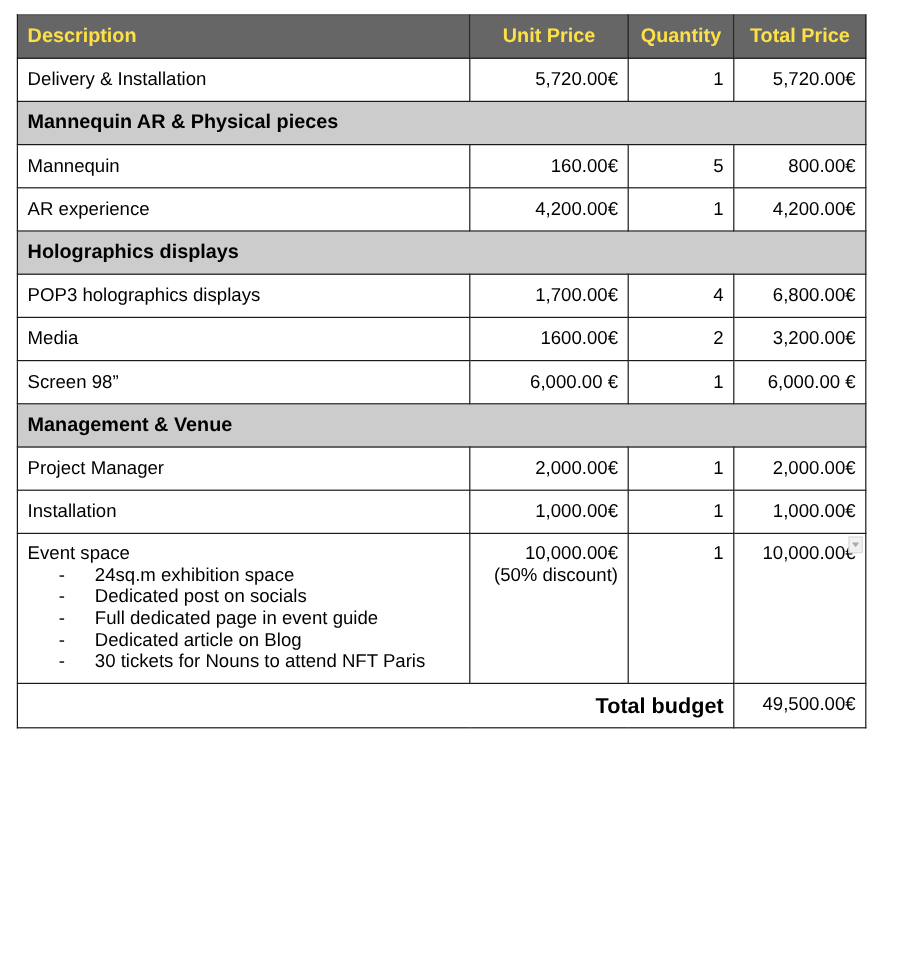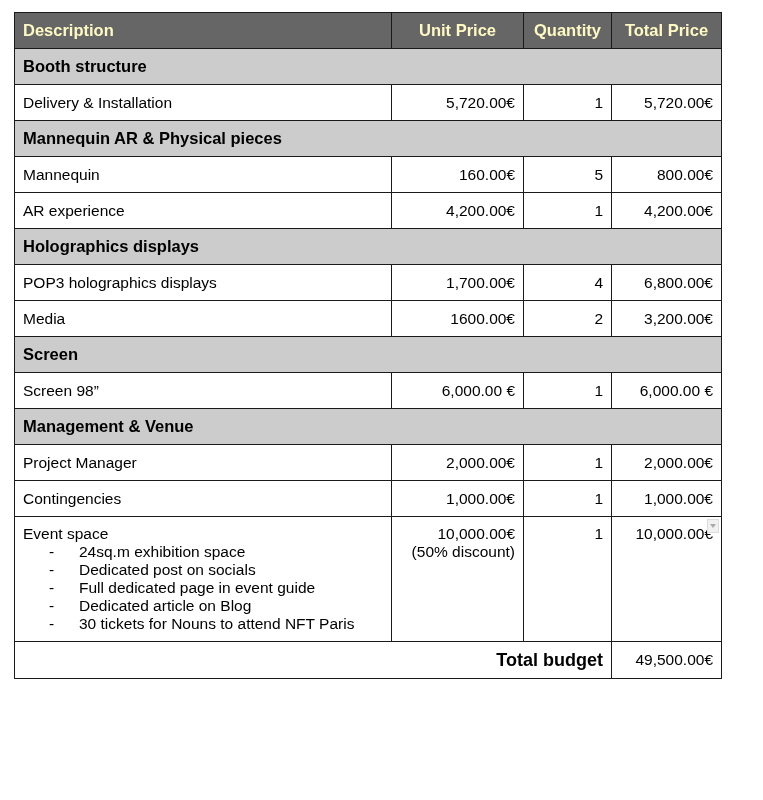--- a/index.html
+++ b/index.html
@@ -10,21 +10,21 @@
       font-size: 15.5px;
     }
     table.budget td, table.budget th {
       border: 1.3px solid #1a1a1a; padding: 0 8px; height: 35px; vertical-align: middle;
     }
     col.c-desc { width: 377px; }
     col.c-unit { width: 132px; }
     col.c-qty { width: 88px; }
     col.c-total { width: 110px; }
     thead th {
-      background: #666666; color: #fef9c3; font-weight: bold; font-size: 16.5px; height: 36px;
+      background: #666666; color: #fde047; font-weight: bold; font-size: 16.5px; height: 36px;
       border-color: #333;
     }
     thead th.left { text-align: left; }
     thead th.right { }
     tr.section td {
       background: #cccccc; font-weight: bold; font-size: 16.5px; height: 35px;
       border-left: 1.3px solid #1a1a1a; border-right: 1.3px solid #1a1a1a;
     }
     td.num { text-align: right; }
     tr.event td { vertical-align: top; padding-top: 8px; height: 116px; }
@@ -58,23 +58,20 @@
   <thead>
     <tr>
       <th class="left">Description</th>
       <th class="right">Unit Price</th>
       <th class="right">Quantity</th>
       <th class="right">Total Price</th>
     </tr>
   </thead>
   <tbody>
 
-    <tr class="section">
-      <td colspan="4">Booth structure</td>
-    </tr>
     <tr>
       <td>Delivery &amp; Installation</td>
       <td class="num">5,720.00€</td>
       <td class="num">1</td>
       <td class="num">5,720.00€</td>
     </tr>
 
     <tr class="section">
       <td colspan="4">Mannequin AR &amp; Physical pieces</td>
     </tr>
@@ -100,41 +97,38 @@
       <td class="num">4</td>
       <td class="num">6,800.00€</td>
     </tr>
     <tr>
       <td>Media</td>
       <td class="num">1600.00€</td>
       <td class="num">2</td>
       <td class="num">3,200.00€</td>
     </tr>
 
-    <tr class="section">
-      <td colspan="4">Screen</td>
-    </tr>
     <tr>
       <td>Screen 98”</td>
       <td class="num">6,000.00 €</td>
       <td class="num">1</td>
       <td class="num">6,000.00 €</td>
     </tr>
 
     <tr class="section">
       <td colspan="4">Management &amp; Venue</td>
     </tr>
     <tr>
       <td>Project Manager</td>
       <td class="num">2,000.00€</td>
       <td class="num">1</td>
       <td class="num">2,000.00€</td>
     </tr>
     <tr>
-      <td>Contingencies</td>
+      <td>Installation</td>
       <td class="num">1,000.00€</td>
       <td class="num">1</td>
       <td class="num">1,000.00€</td>
     </tr>
 
     <tr class="event">
       <td>
         <div class="event-title">Event space</div>
         <ul class="dash">
           <li>24sq.m exhibition space</li>

